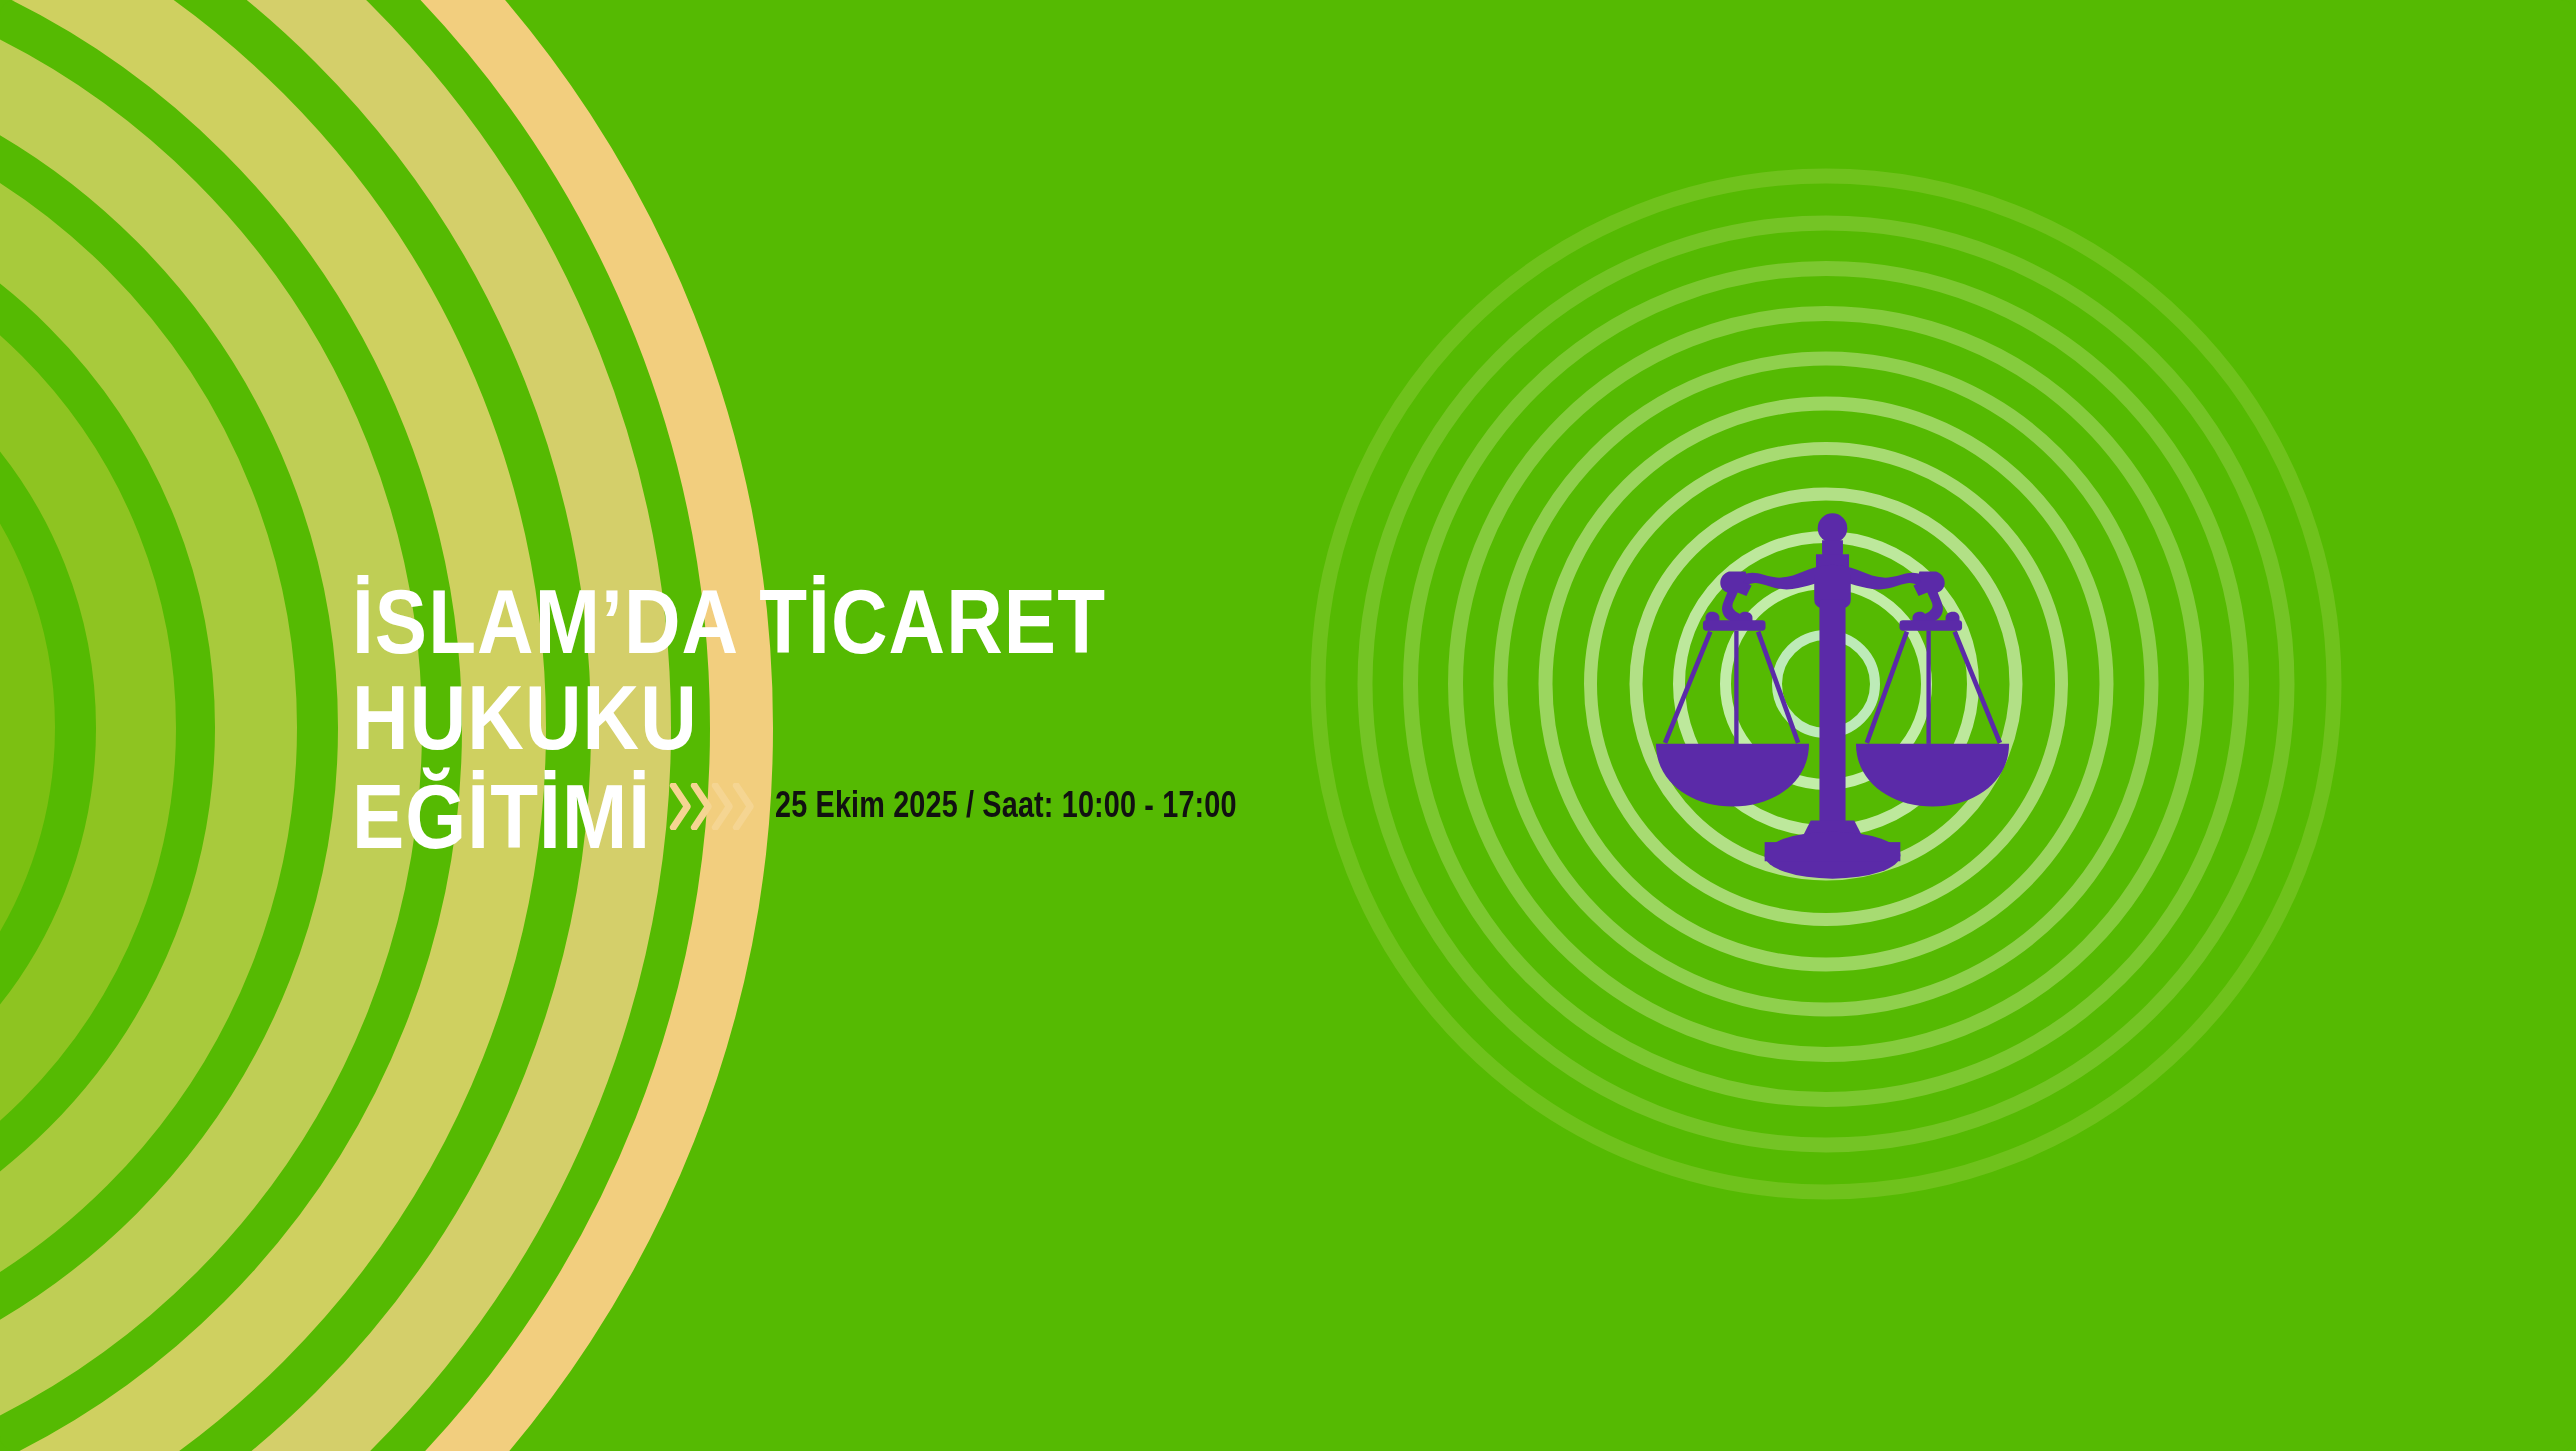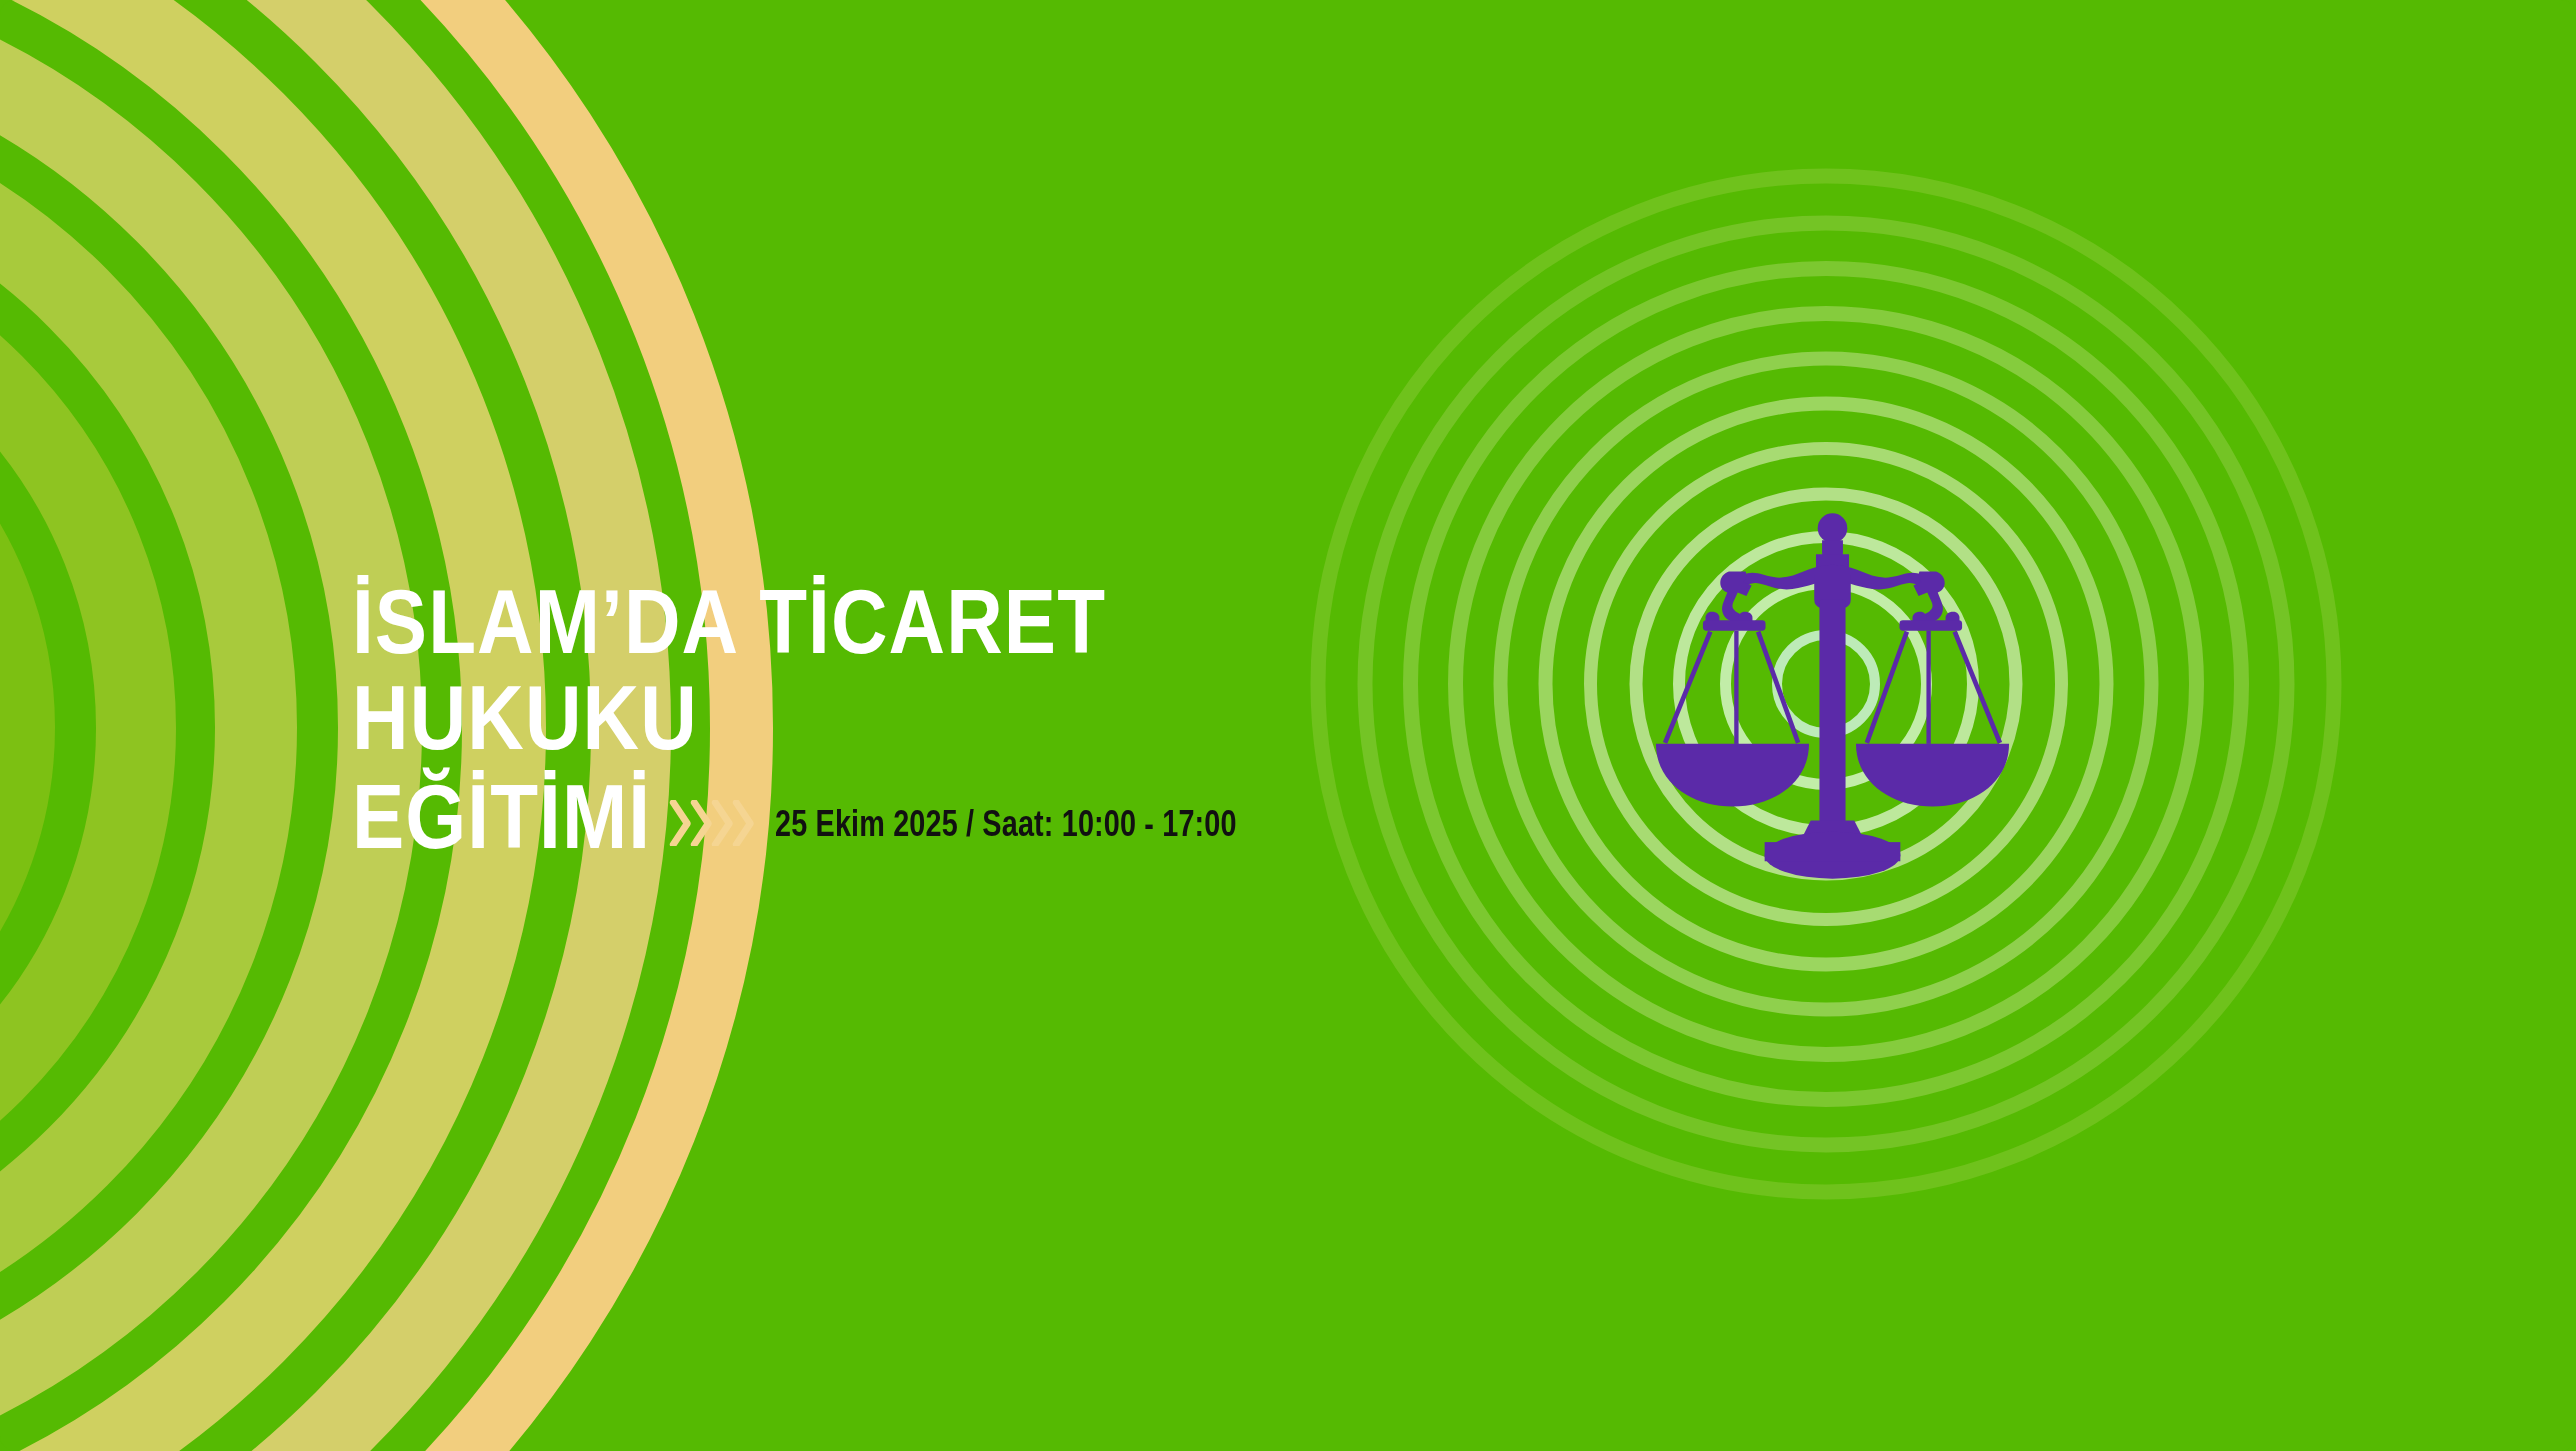--- a/index.html
+++ b/index.html
@@ -59,21 +59,21 @@
     transform:scaleX(0.86);
     transform-origin:left center;
     margin:0;
     padding:0;
   }
   .title-line.l1{ margin-bottom:15.7px; }
   .title-line.l2{ margin-bottom:19px; }
 
   .bottom-row{
     display:flex;
-    align-items:flex-end;
+    align-items:center;
     white-space:nowrap;
   }
   .title-line.l3{
     margin:0;
     display:inline-block;
   }
   .chevrons{
     display:inline-flex;
     align-items:center;
     margin-left:-31px;

